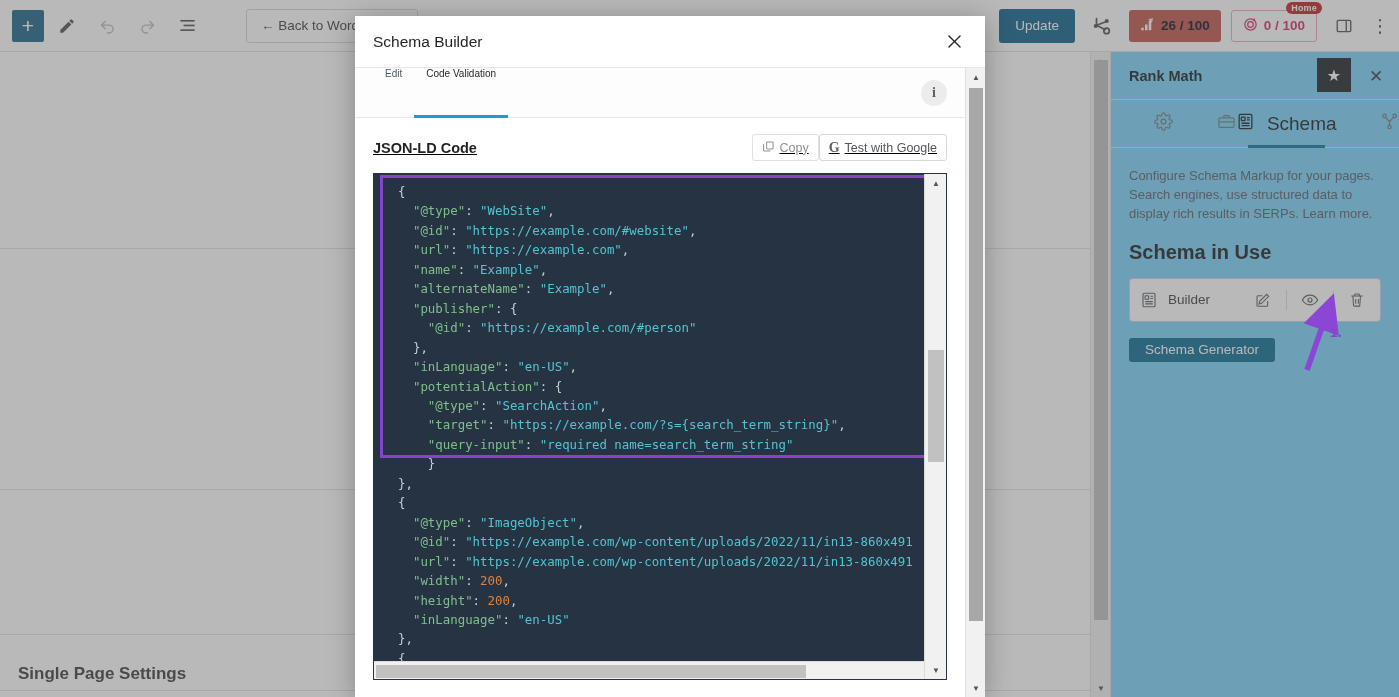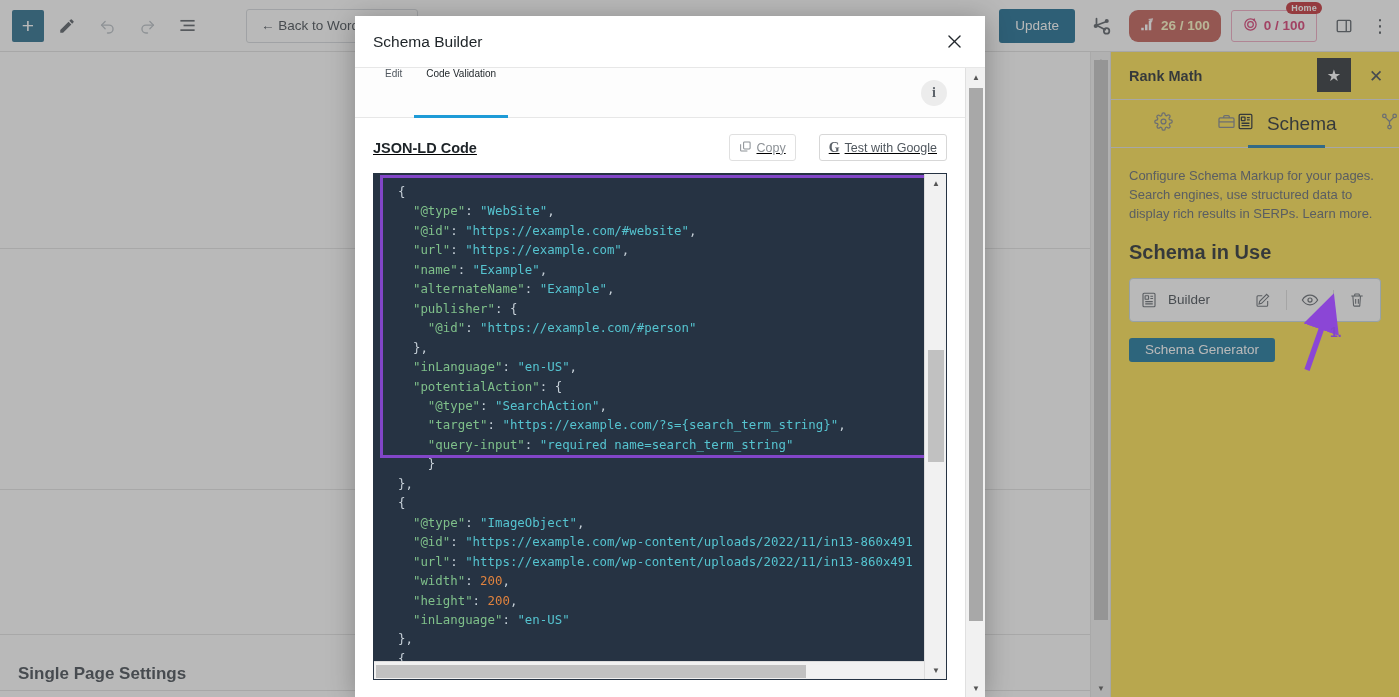--- a/index.html
+++ b/index.html
@@ -44,21 +44,21 @@
   }
   .update-btn {
     background: #10658c; color: #fff; border-radius: 3px;
     height: 34px; padding: 0 16px; display: flex; align-items: center;
     font-size: 13.5px;
   }
   .score-badge {
     height: 32px; border-radius: 3px; display: flex; align-items: center;
     gap: 6px; padding: 0 11px; font-size: 13.5px; font-weight: 600;
   }
-  .score-badge.red { background: #c0564f; color: #fef9c3; border-radius: 9px; }
+  .score-badge.red { background: #c0564f; color: #0f172a; }
   .score-badge.pink { background: #fff; color: #d6336c; border: 1px solid #f0a6bf; position: relative; }
   .free-tag {
     position: absolute; top: -9px; right: -6px;
     background: #c1272d; color: #fff; font-size: 9px; font-weight: 700;
     padding: 1px 5px; border-radius: 7px; letter-spacing: .2px;
   }
   .kebab { font-size: 18px; color: #3c434a; letter-spacing: 0; line-height: 1; }
 
   
   .wp-canvas {
@@ -72,21 +72,21 @@
     letter-spacing: -0.5px;
   }
   .sep-line { position: absolute; left: 0; width: 1090px; height: 1px; background: #e2e2e2; }
   .sps-title {
     position: absolute; left: 18px; font-size: 17px; font-weight: 600; color: #3c434a;
   }
 
   
   .rm-sidebar {
     position: absolute; top: 52px; right: 0; width: 289px; bottom: 0;
-    background: #fde047; border-left: 1px solid #e0e0e0;
+    background: #7dd3fc; border-left: 1px solid #e0e0e0;
   }
   .rm-head {
     height: 48px; display: flex; align-items: center; padding-left: 18px;
     border-bottom: 1px solid #e0e0e0; position: relative;
   }
   .rm-head-title { font-size: 14.5px; font-weight: 600; color: #1d2327; }
   .rm-star {
     position: absolute; right: 48px; top: 6px; width: 34px; height: 34px;
     background: #23282d; color: #fff; display: flex; align-items: center;
     justify-content: center; font-size: 16px;
@@ -187,21 +187,21 @@
     align-items: center; justify-content: center;
     font-size: 14px; font-weight: 700; font-family: "Liberation Serif", serif;
   }
 
   .code-head {
     display: flex; align-items: center; padding: 16px 18px 12px 18px;
     flex: 0 0 auto;
     text-decoration: underline;
   }
   .code-head-title { font-size: 14.5px; font-weight: 700; color: #1d2327; }
-  .code-head-btns { margin-left: auto; display: flex; gap: 23px; }
+  .code-head-btns { margin-left: auto; display: flex; gap: 0; }
   .ghost-btn {
     height: 27px; border: 1px solid #d7d7d7; border-radius: 3px;
     display: flex; align-items: center; gap: 5px; padding: 0 9px;
     font-size: 12.5px; color: #50575e; background: #fff;
   }
   .ghost-btn.muted { color: #8c9196; border-color: #e0e0e0; }
   .g-letter { font-size: 14px; font-weight: 700; color: #5c6269; font-family: "Liberation Serif", serif; }
 
   .code-wrap {
     position: relative; margin: 0 18px 0 18px; flex: 1;

